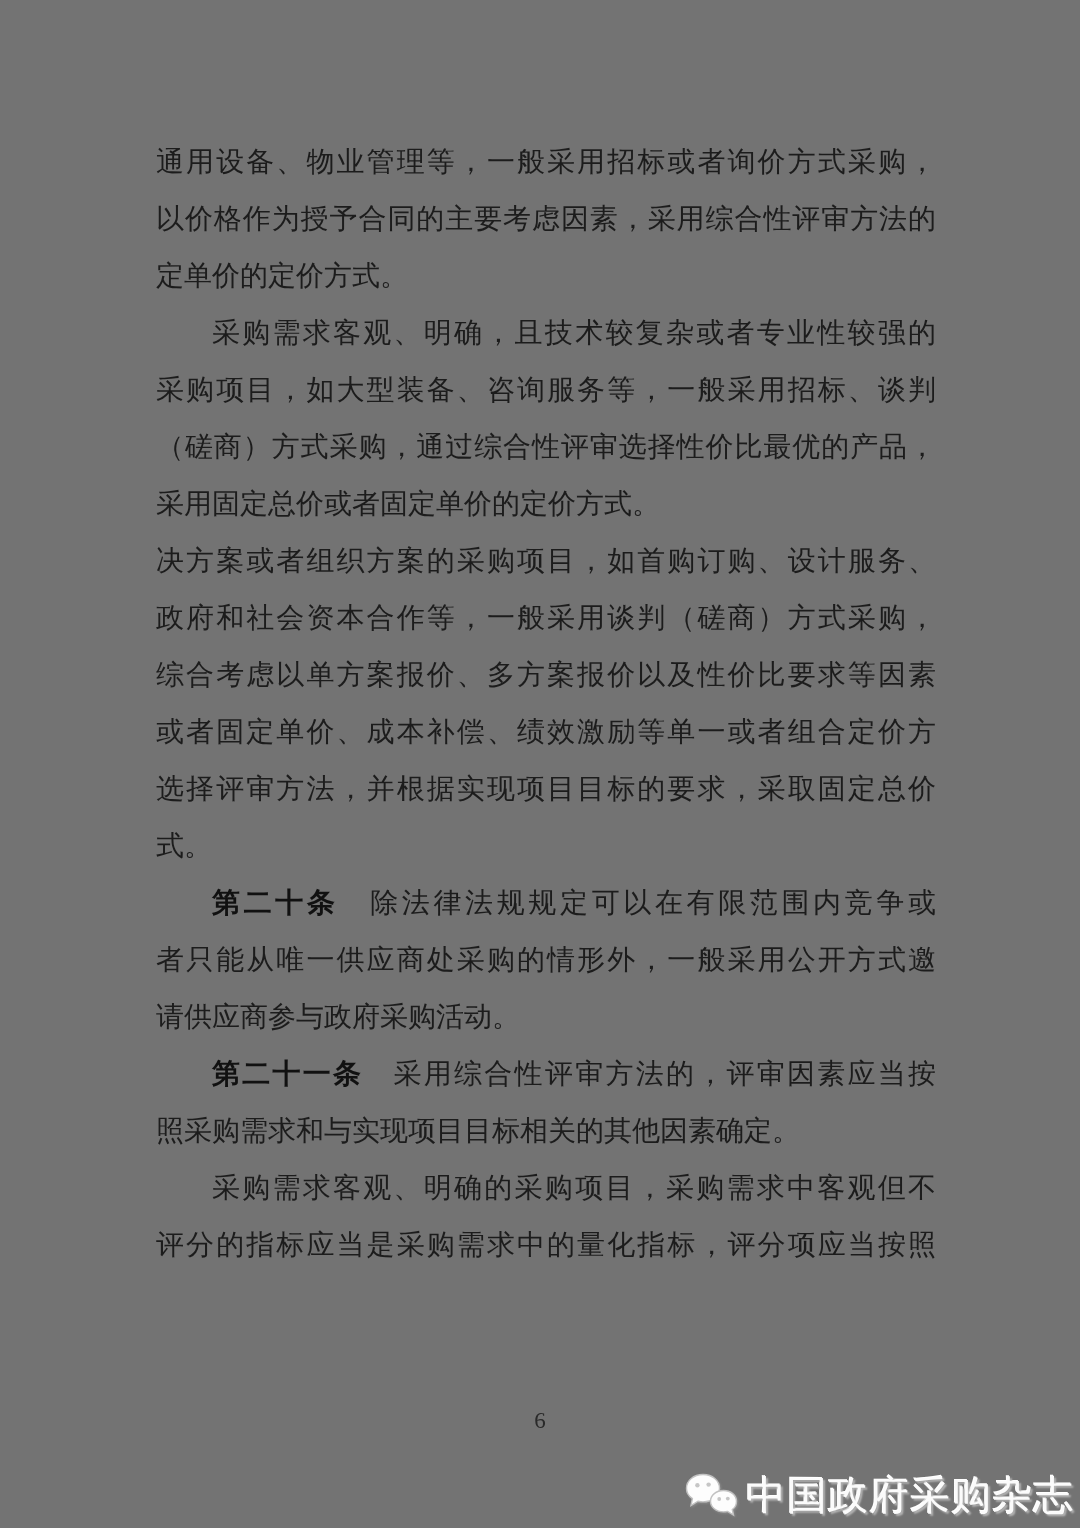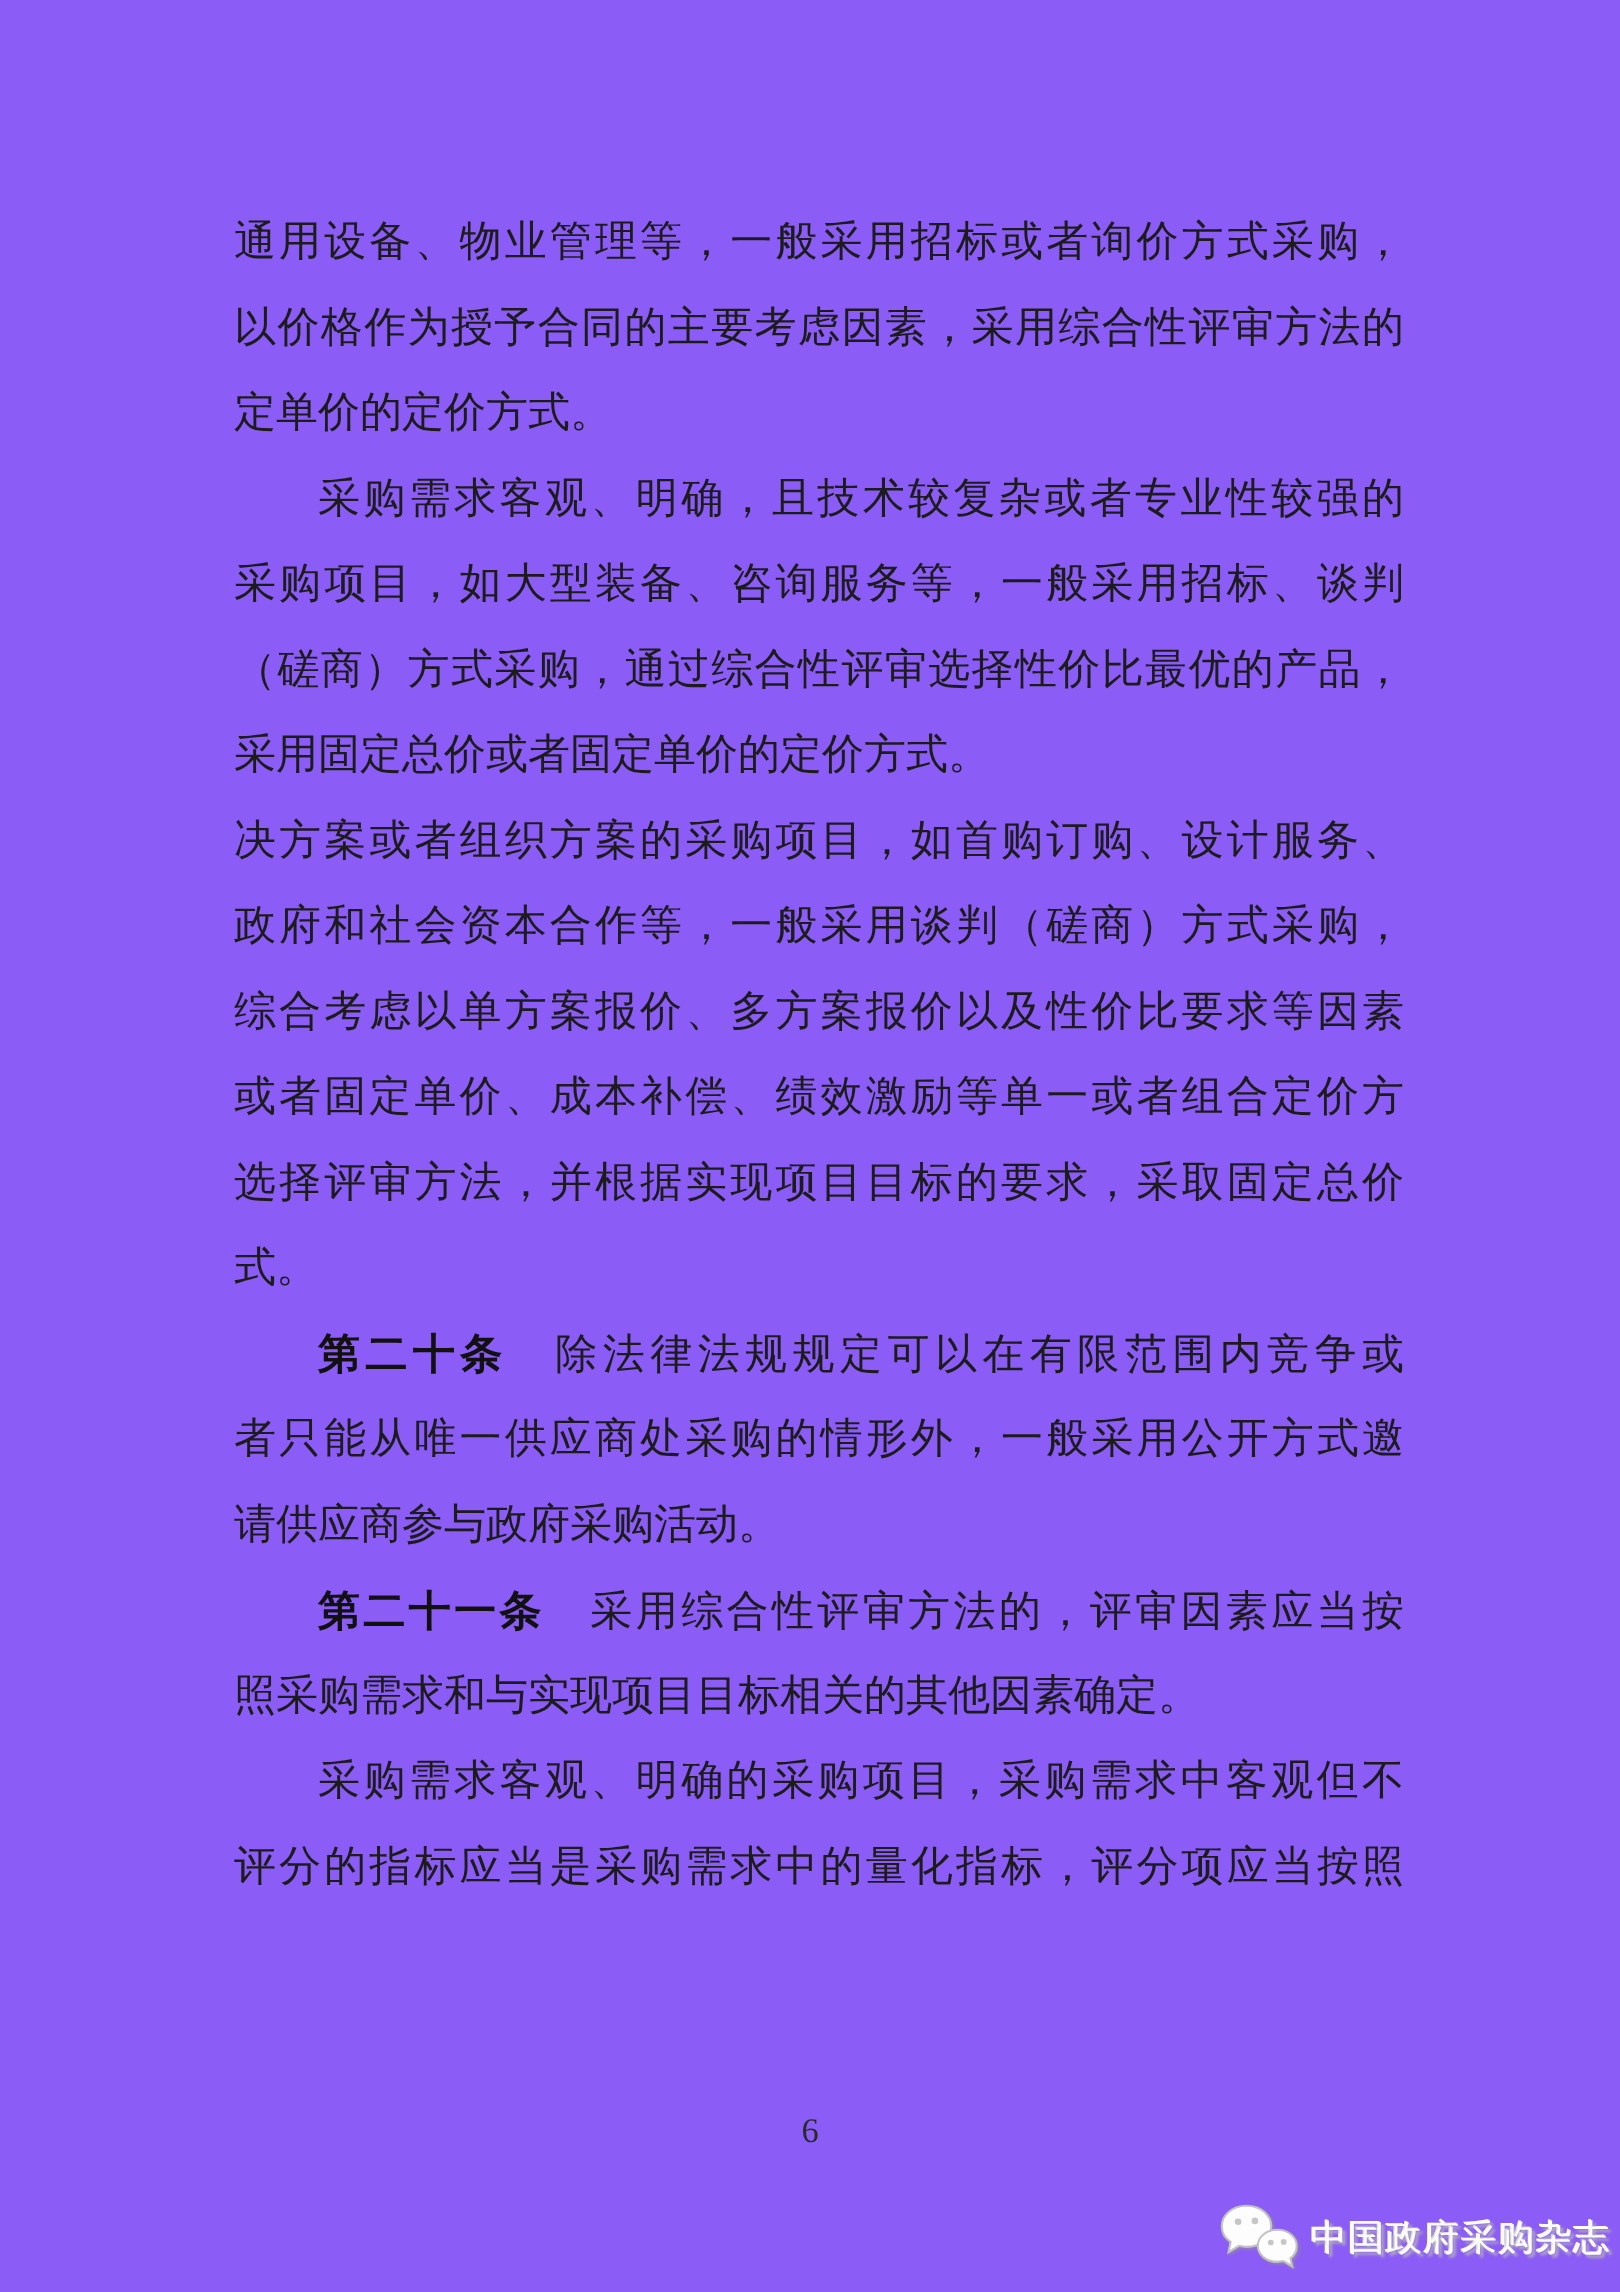--- a/index.html
+++ b/index.html
@@ -1,20 +1,20 @@
 <!DOCTYPE html>
 <html><head>
 <meta charset="utf-8">
 <style>
   html, body { margin: 0; padding: 0; background: #e8e8e8; }
   .page {
     position: relative;
     width: 1080px;
     height: 1528px;
-    background: #8b5cf6;
+    background: #737373;
     overflow: hidden;
     font-family: "Liberation Serif", serif;
     color: #1c1c1c;
   }
   .text-block {
     position: absolute;
     left: 156px;
     top: 133px;
     width: 780px;
     font-size: 28px;
@@ -51,21 +51,21 @@
   .watermark {
     position: absolute;
     top: 1468px;
     right: 6px;
     display: flex;
     align-items: center;
     gap: 6px;
   }
   .watermark-text {
     font-family: "Liberation Sans", sans-serif;
-    font-size: 24px;
+    font-size: 40px;
     letter-spacing: 1px;
     color: #fbfbfb;
     text-shadow: 2px 2px 2px #b6b6b6, -1px -1px 0 #ffffff;
     white-space: nowrap;
   }
   .wechat-icon { filter: drop-shadow(1.5px 1.5px 1px rgba(150,150,150,0.65)); }
 </style>
 </head>
 <body>
 

